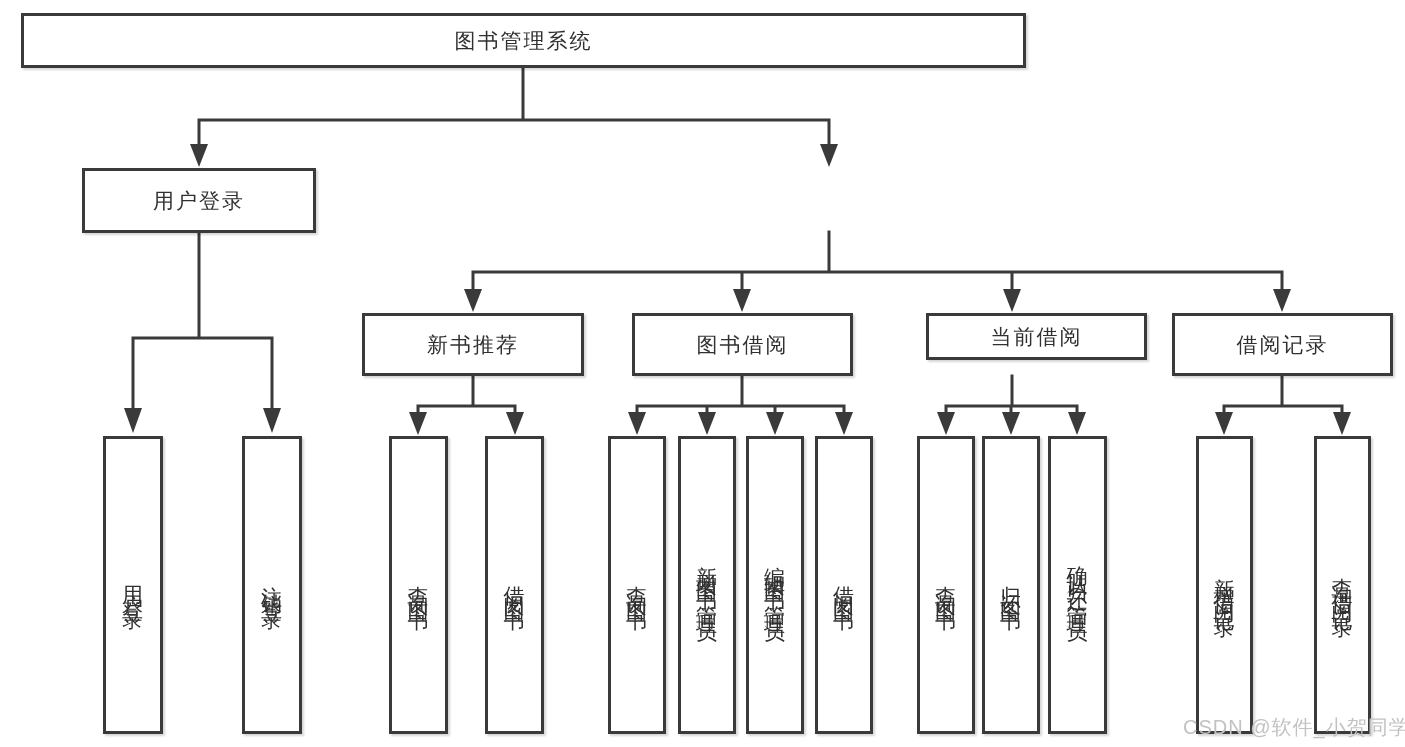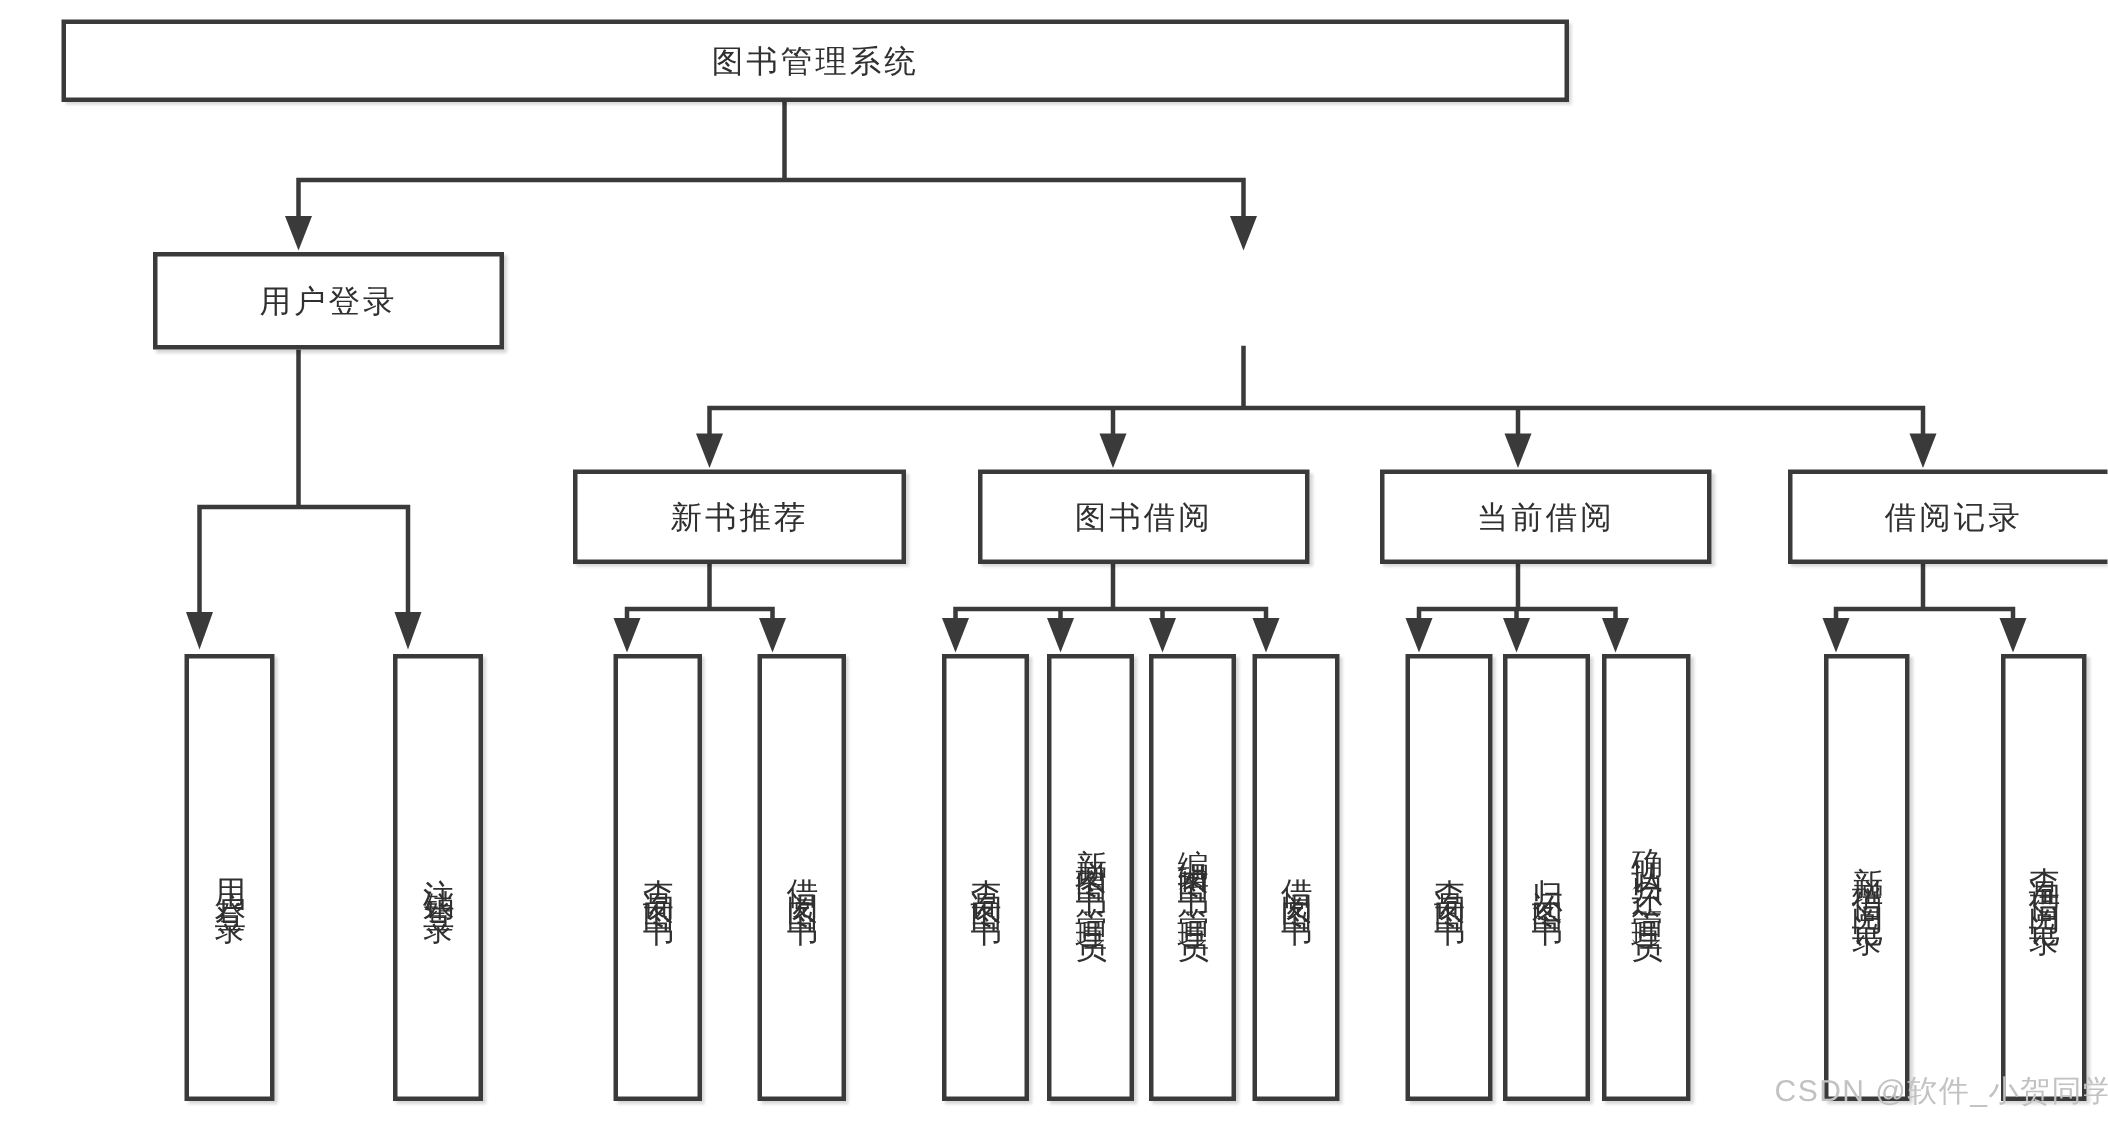--- a/index.html
+++ b/index.html
@@ -37,21 +37,20 @@
     position: absolute;
     box-sizing: border-box;
     background: #fff;
     border: 3px solid var(--border);
     color: var(--text);
     display: flex;
     align-items: center;
     justify-content: center;
     z-index: 2;
     box-shadow: 2px 2px 2px rgba(0,0,0,0.16);
-    margin-left: 20px;
   }
   .box.h span {
     font-size: 21px;
     letter-spacing: 2px;
     white-space: nowrap;
   }
   .box.v span {
     writing-mode: vertical-lr;
     text-orientation: mixed;
     font-size: 21px;
@@ -124,21 +123,21 @@
   <div class="box h" style="left:82px;top:168px;width:234px;height:65px">
     <span>用户登录</span>
   </div>
 
   <div class="box h" style="left:632px;top:313px;width:221px;height:63px">
     <span>图书借阅</span>
   </div>
   <div class="box h" style="left:362px;top:313px;width:222px;height:63px">
     <span>新书推荐</span>
   </div>
-  <div class="box h" style="left:900px;top:313px;width:221px;height:63px">
+  <div class="box h" style="left:926px;top:313px;width:221px;height:47px">
     <span>当前借阅</span>
   </div>
   <div class="box h" style="left:1172px;top:313px;width:221px;height:63px">
     <span>借阅记录</span>
   </div>
 
   <div class="box v" style="left:103px;top:436px;width:60px;height:298px">
     <span>用户登录</span>
   </div>
   <div class="box v" style="left:242px;top:436px;width:60px;height:298px">

